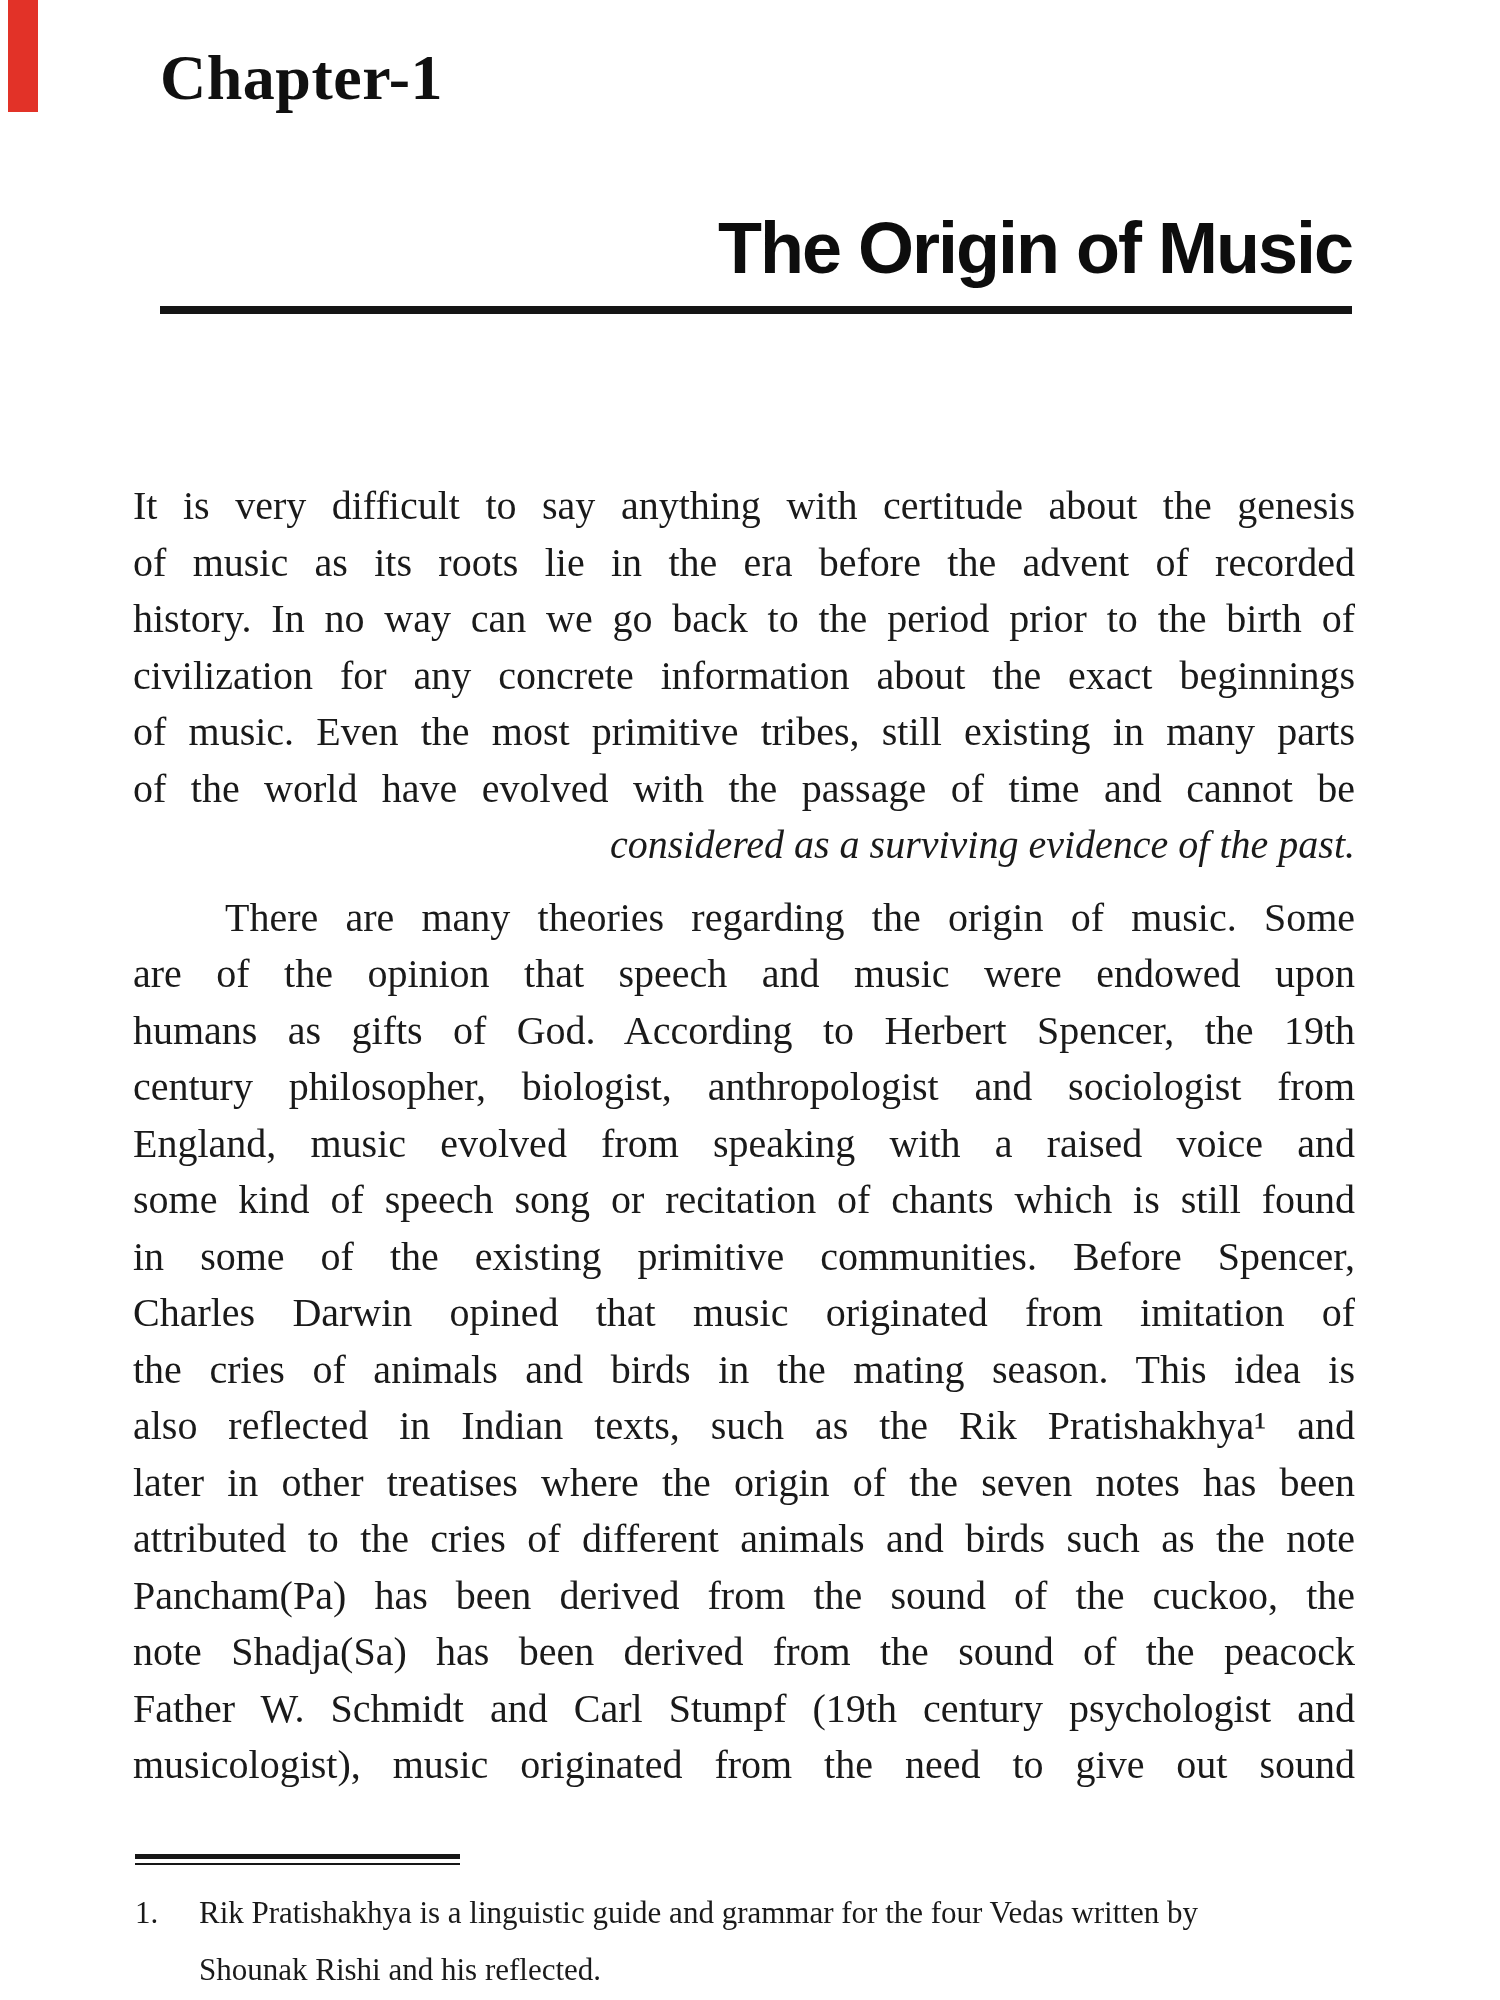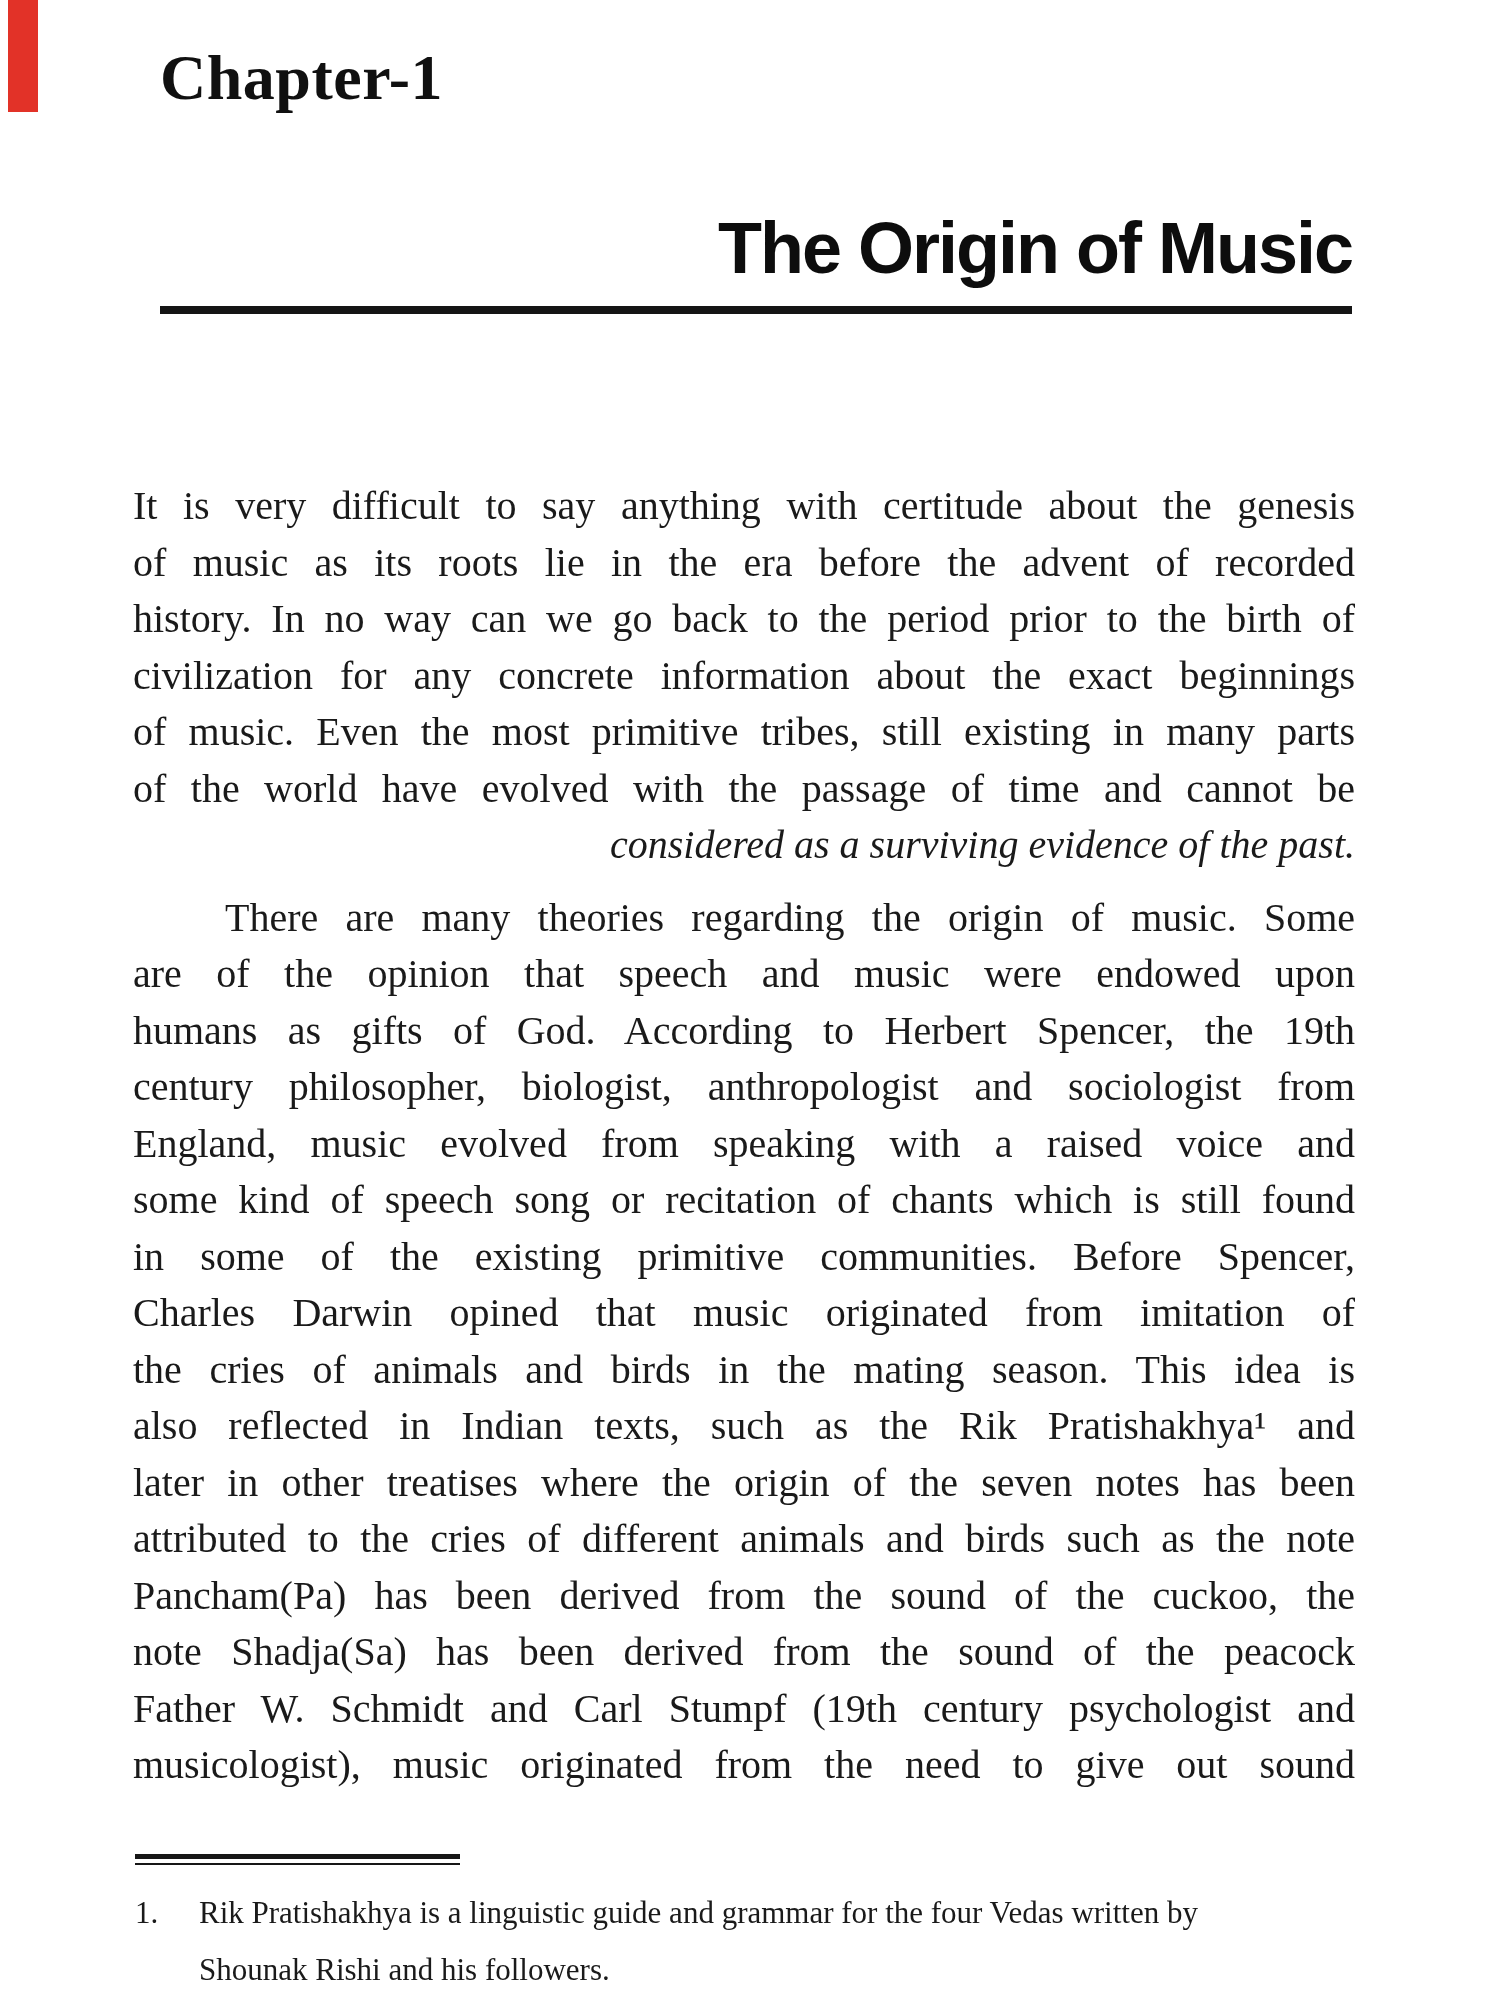--- a/index.html
+++ b/index.html
@@ -150,18 +150,18 @@
   <div class="footnote-rule">
     <div class="bar-thick"></div>
     <div class="bar-thin"></div>
   </div>
 
   <div class="footnote">
     <div class="fn-row">
       <div class="fn-marker">1.</div>
       <div class="fn-body">
           <div class="fnline">Rik Pratishakhya is a linguistic guide and grammar for the four Vedas written by</div>
-          <div class="fnline">Shounak Rishi and his followers.</div>
+          <div class="fnline">Shounak Rishi and his reflected.</div>
         </div>
     </div>
   </div>
 
 </div>
 
 </body></html>

